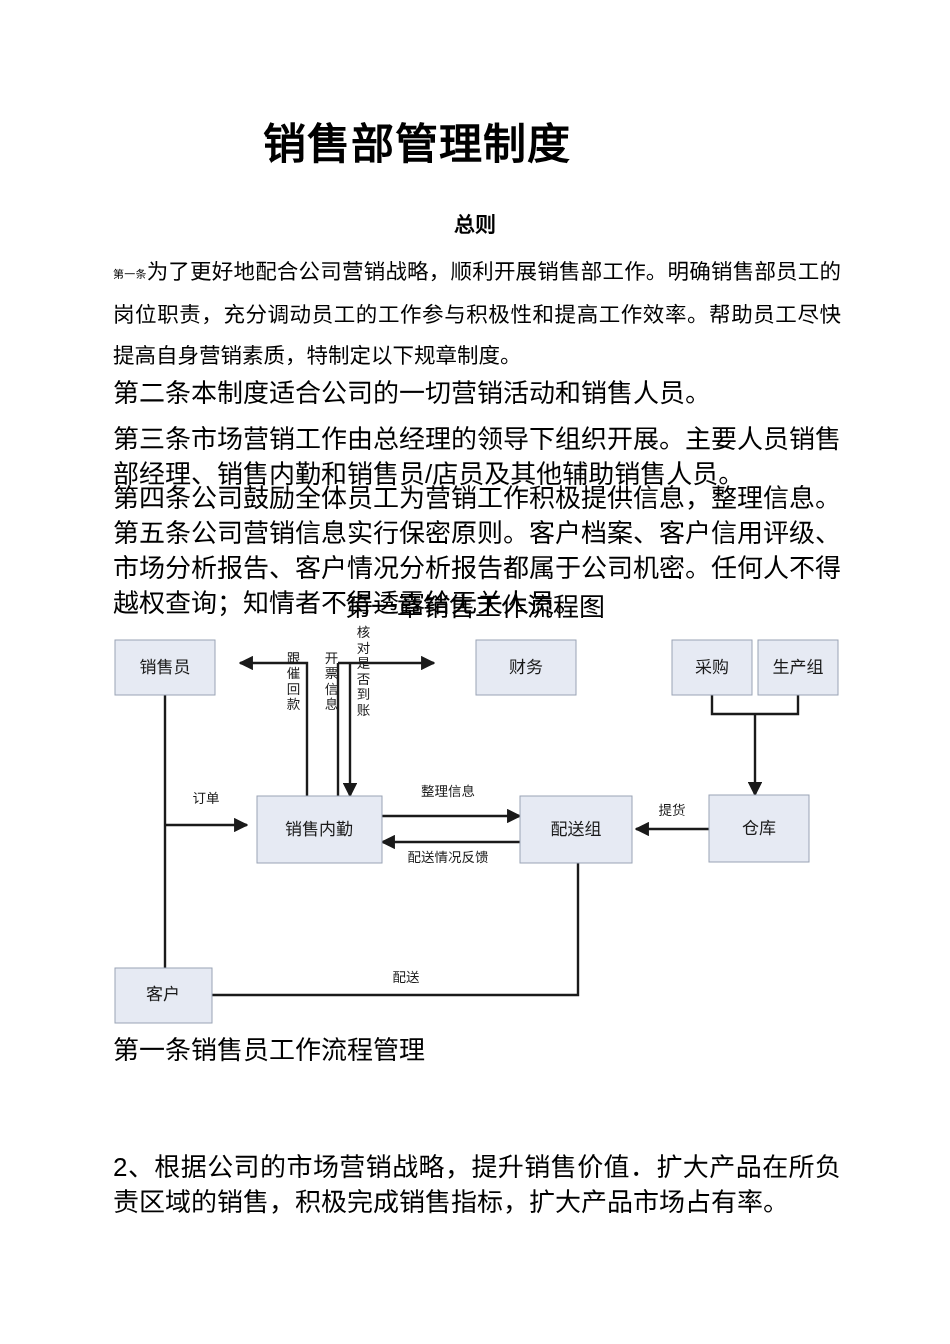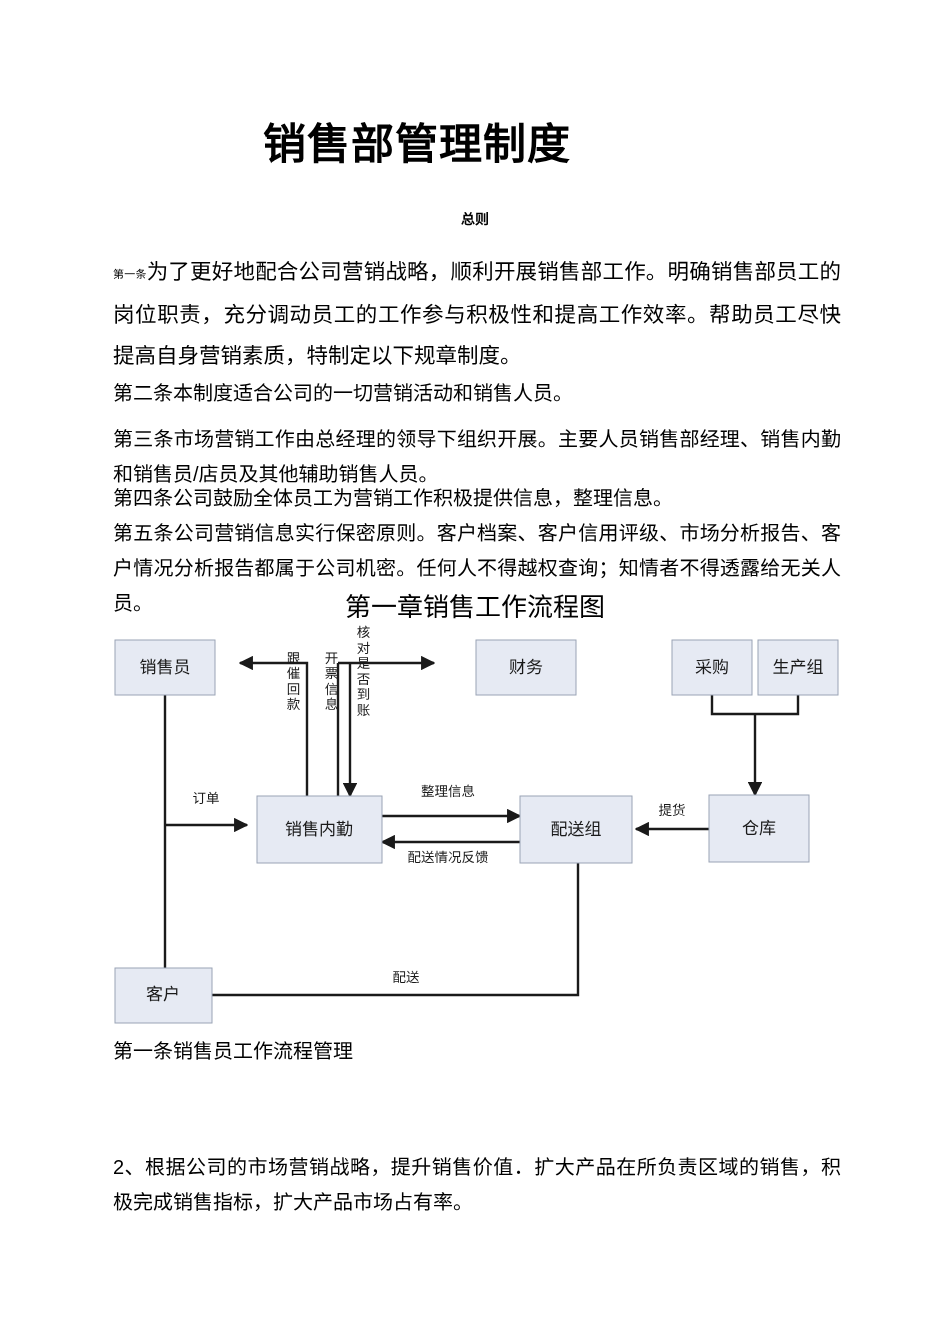--- a/index.html
+++ b/index.html
@@ -30,32 +30,32 @@
     font-size: 43px;
     font-weight: bold;
     letter-spacing: 1px;
     line-height: 1.15;
   }
   .doc-subtitle {
     position: absolute;
     left: 0; top: 208px;
     width: 950px;
     text-align: center;
-    font-size: 14px;
+    font-size: 21px;
     font-weight: bold;
   }
   .body-block {
     position: absolute;
     left: 113px;
     width: 728px;
   }
   p.para {
     margin: 0;
     padding: 0;
-    font-size: 20px;
+    font-size: 26px;
     line-height: 35px;
     text-align: justify;
     text-justify: inter-ideograph;
   }
   p.para-lead {
     font-size: 21.5px;
     line-height: 41px;
   }
   .article-tag {
     font-size: 11px;

